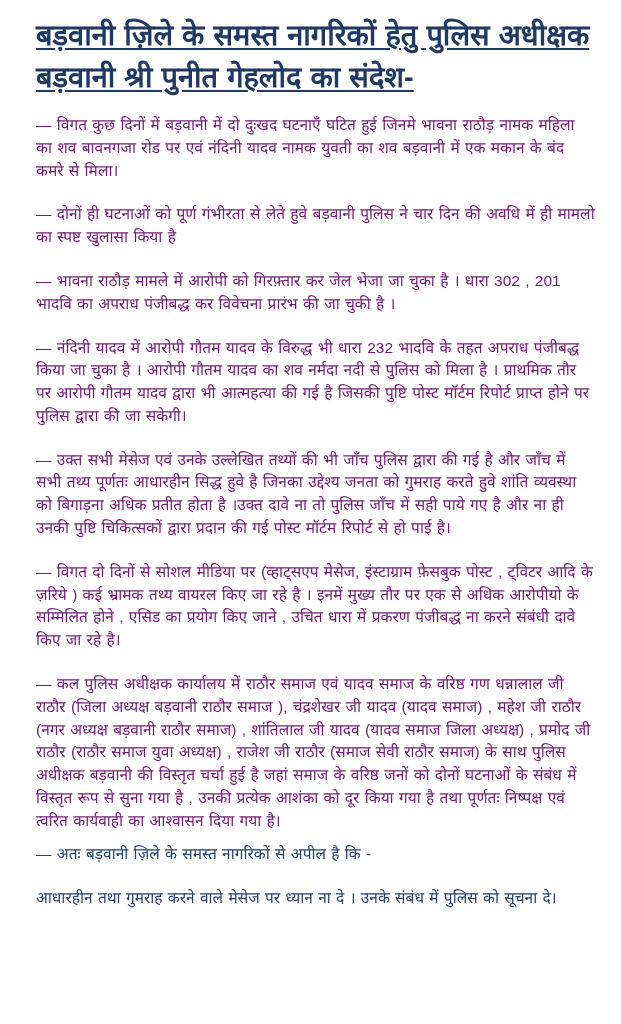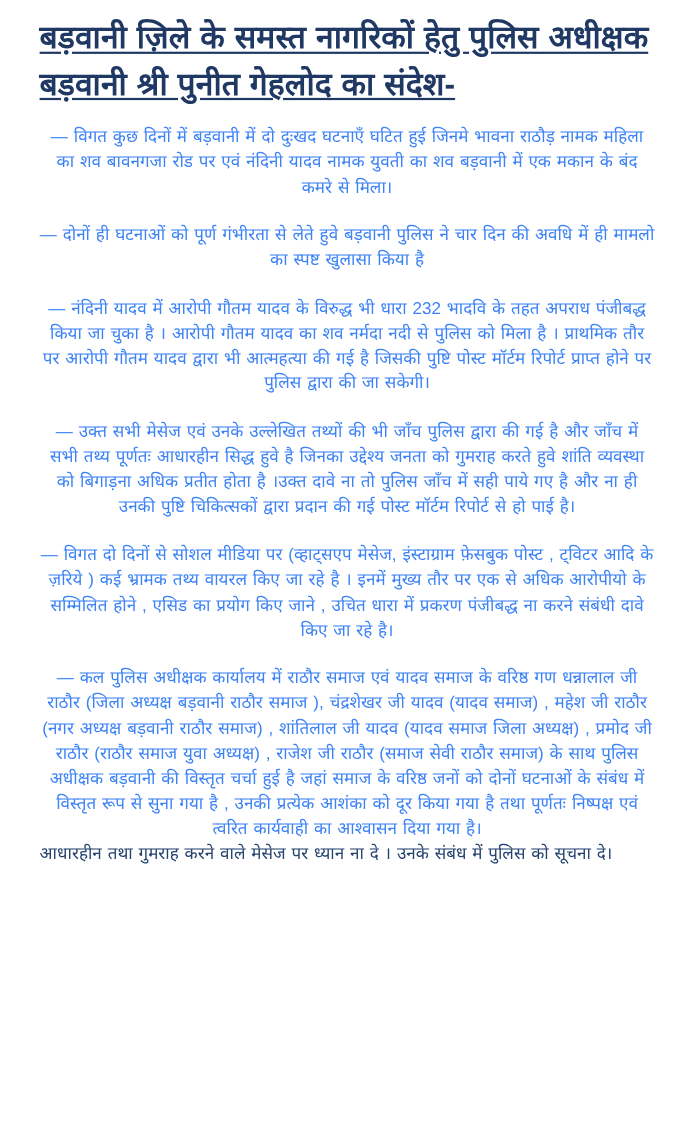--- a/index.html
+++ b/index.html
@@ -27,25 +27,24 @@
     margin: 0 0 16px 0;
     font-size: 29px;
     line-height: 1.45;
     font-weight: bold;
     color: #1f3864;
     text-decoration: underline;
     text-underline-offset: 3px;
   }
   .para {
     margin: 0 0 21px 0;
-    color: #3b82f6;
-    text-align: center;
+    color: #701a75;
   }
   .para.tight {
-    margin-bottom: 0;
+    margin-bottom: 11px;
   }
   .appeal-intro {
     margin: 0 0 21px 0;
   }
   .appeal-block {
     margin: 0 0 21px 0;
   }
   .appeal-line {
     margin: 0;
   }
@@ -54,30 +53,32 @@
 <body>
 
 <div class="page">
 
   <h1 class="doc-title">बड़वानी ज़िले के समस्त नागरिकों हेतु पुलिस अधीक्षक बड़वानी श्री पुनीत गेहलोद का संदेश-</h1>
 
   <p class="para">— विगत कुछ दिनों में बड़वानी में दो दुःखद घटनाएँ घटित हुई जिनमे भावना राठौड़ नामक महिला का शव बावनगजा रोड पर एवं नंदिनी यादव नामक युवती का शव बड़वानी में एक मकान के बंद कमरे से मिला।</p>
 
   <p class="para">— दोनों ही घटनाओं  को पूर्ण गंभीरता से लेते हुवे बड़वानी पुलिस ने चार दिन की अवधि में ही मामलो का स्पष्ट  खुलासा किया है</p>
 
+  <p class="para">— भावना राठौड़ मामले में आरोपी को गिरफ़्तार कर जेल भेजा जा चुका है । धारा 302 , 201 भादवि का अपराध पंजीबद्ध कर विवेचना प्रारंभ की जा चुकी है ।</p>
 
   <p class="para">— नंदिनी यादव में आरोपी गौतम यादव के विरुद्ध भी धारा 232 भादवि के तहत अपराध पंजीबद्ध किया जा चुका है । आरोपी गौतम यादव का शव नर्मदा नदी से पुलिस को मिला है । प्राथमिक तौर पर आरोपी गौतम यादव द्वारा भी आत्महत्या की गई है जिसकी पुष्टि पोस्ट मॉर्टम रिपोर्ट प्राप्त होने पर पुलिस द्वारा की जा सकेगी।</p>
 
 
   <p class="para">— उक्त सभी मेसेज एवं उनके उल्लेखित तथ्यों की भी जाँच पुलिस द्वारा की गई है और जाँच में सभी तथ्य पूर्णतः आधारहीन सिद्ध हुवे है जिनका उद्देश्य जनता को गुमराह करते हुवे शांति व्यवस्था को बिगाड़ना अधिक प्रतीत होता है ।उक्त दावे ना तो पुलिस जाँच में सही पाये गए है और ना ही उनकी पुष्टि चिकित्सकों द्वारा प्रदान की गई पोस्ट मॉर्टम रिपोर्ट से हो पाई है।</p>
 
   <p class="para">— विगत दो दिनों से सोशल मीडिया पर (व्हाट्सएप मेसेज, इंस्टाग्राम फ़ेसबुक पोस्ट , ट्विटर आदि के ज़रिये ) कई भ्रामक तथ्य वायरल किए जा रहे है । इनमें मुख्य तौर पर एक से अधिक आरोपीयो के सम्मिलित होने , एसिड का प्रयोग किए जाने , उचित धारा में प्रकरण पंजीबद्ध ना करने संबंधी दावे किए जा रहे है।</p>
 
 
   <p class="para tight">— कल पुलिस अधीक्षक कार्यालय में राठौर समाज एवं यादव समाज के वरिष्ठ गण धन्नालाल जी राठौर (जिला अध्यक्ष बड़वानी राठौर समाज ), चंद्रशेखर जी  यादव (यादव समाज) , महेश जी राठौर (नगर अध्यक्ष बड़वानी राठौर समाज) , शांतिलाल जी यादव (यादव समाज  जिला अध्यक्ष) , प्रमोद जी राठौर (राठौर समाज युवा अध्यक्ष) , राजेश जी राठौर (समाज सेवी राठौर समाज) के साथ पुलिस अधीक्षक बड़वानी की विस्तृत चर्चा हुई है जहां समाज के वरिष्ठ जनों को दोनों घटनाओं के संबंध में विस्तृत रूप से सुना गया है , उनकी प्रत्येक आशंका को दूर किया गया है तथा पूर्णतः निष्पक्ष एवं त्वरित कार्यवाही का आश्वासन दिया गया है।</p>
 
+  <p class="appeal-intro">— अतः बड़वानी ज़िले के समस्त नागरिकों से अपील है कि -</p>
 
   <div class="appeal-block">
     <p class="appeal-line">आधारहीन तथा गुमराह करने वाले मेसेज पर ध्यान ना दे । उनके संबंध में पुलिस को सूचना दे।</p>
 
   </div>
 
 </div>
 
 </body></html>

